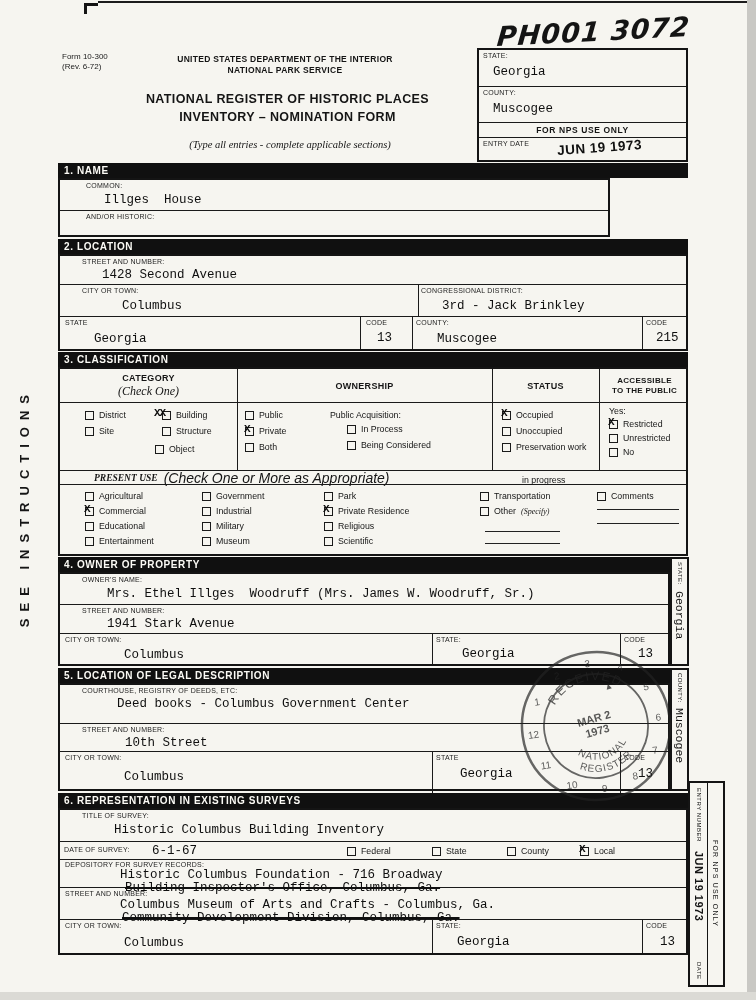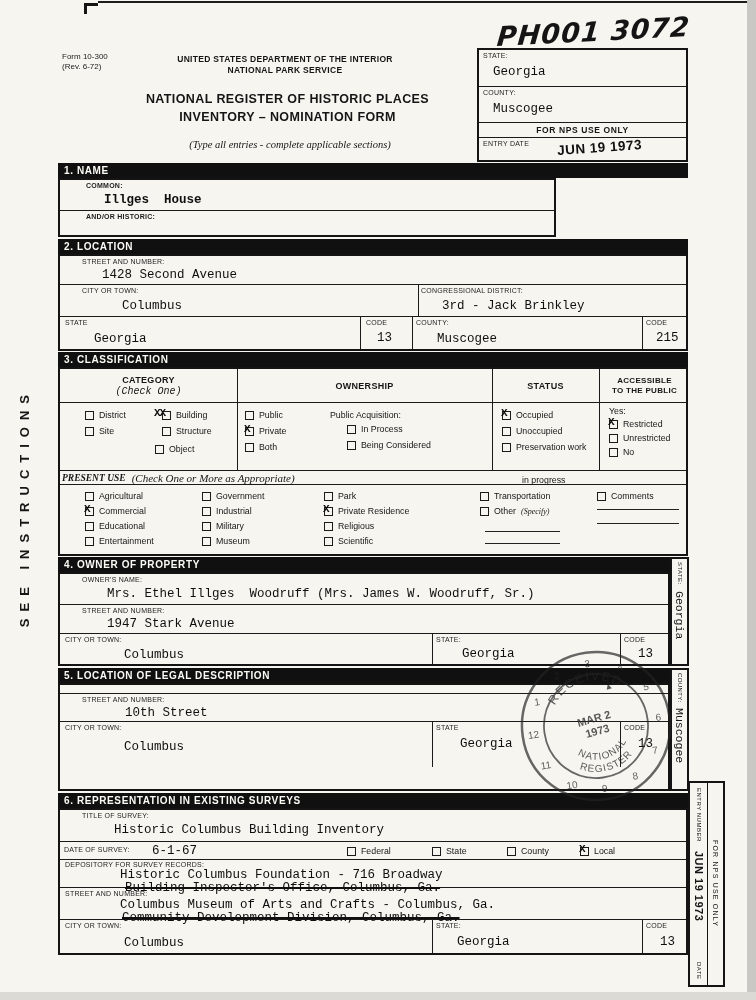--- a/index.html
+++ b/index.html
@@ -31,34 +31,34 @@
 
   .bar { background:#101010; color:#fbfaf5; font-weight:bold; font-size:10px; letter-spacing:.6px;
          height:15px; line-height:15px; padding-left:6px; }
   .sbox { border:2px solid #141414; }
   .srow { position:relative; }
   .vline { position:absolute; top:0; bottom:0; width:1px; background:#1a1a1a; }
   .blank { position:absolute; border-bottom:1.2px solid #222; }
 
   .hcell { position:absolute; top:0; bottom:0; display:flex; flex-direction:column; align-items:center; justify-content:center; gap:1px; }
   .hmain { font-weight:bold; font-size:9px; letter-spacing:.3px; }
-  .hsub  { font-family:Liberation Mono, monospace; font-style:italic; font-size:10px; }
+  .hsub  { font-family:Liberation Serif, serif; font-style:italic; font-size:12px; }
 
   .cb  { position:absolute; display:flex; align-items:center; gap:5px; white-space:nowrap; }
   .box { width:9px; height:9px; border:1.3px solid #1a1a1a; position:relative; flex:none; }
   .mark{ position:absolute; left:-2px; top:-5px; font-family:"Liberation Mono",monospace; font-weight:bold;
          font-size:11px; letter-spacing:-1px; color:#0c0c0c; }
   .cbl { font-size:8.8px; }
   .cbl2{ position:absolute; font-size:8.8px; }
   .sub { font-family:"Liberation Serif",serif; font-style:italic; font-size:8px; }
   .cbt { position:absolute; font-size:8.8px; white-space:nowrap;text-align:center; }
 
-  .puband { display:flex; align-items:center; gap:6px; padding-left:2px; }
+  .puband { display:flex; align-items:center; gap:6px; padding-left:34px; }
   .pulabel{ font-family:"Liberation Serif",serif; font-style:italic; font-weight:bold; font-size:9.5px; }
-  .pusub  { font-family:Liberation Serif, serif; font-style:italic; font-size:11px; }
+  .pusub  { font-family:Liberation Sans, sans-serif; font-style:italic; font-size:14px; }
 
   .vdown { writing-mode:vertical-rl; }
   .vup   { writing-mode:vertical-rl; transform:rotate(180deg); }
   .seeinstr { display:flex; align-items:center; justify-content:center; font-weight:bold;
               font-size:13px; letter-spacing:7px; color:#161616; }
   .strip { border:2px solid #141414; display:flex; flex-direction:column; align-items:center; background:#f6f5f0; }
   .strip .sl { font-size:6px; letter-spacing:.4px; margin-top:3px; }
   .strip .sv { font-family:"Liberation Mono",monospace; font-size:11.5px; margin-top:6px; }
 
   .s6margin { border:2px solid #141414; display:flex; background:#f6f5f0; }
@@ -114,21 +114,21 @@
       <span class="flabel">ENTRY DATE</span>
       <span class="datestamp" style="left:78px;top:2px;">JUN 19 1973</span>
     </div>
   </div>
 
   <div class="abs seeinstr" style="left:6px;top:360px;width:36px;height:295px;">
     <span class="vup">SEE INSTRUCTIONS</span>
   </div>
 
   <div class="abs bar" style="left:58px;top:163px;width:630px;">1. NAME</div>
-  <div class="abs sbox" style="left:58px;top:178px;width:498px;height:59px;font-weight:bold;">
+  <div class="abs sbox" style="left:58px;top:178px;width:552px;height:59px;">
     <div class="srow" style="height:30px;">
       <div class="flabel" style="left:26px;">COMMON:</div>
       <div class="fvalue" style="left:44px;top:13px;">Illges  House</div>
     </div>
     <div class="srow bt" style="height:25px;">
       <div class="flabel" style="left:26px;">AND/OR HISTORIC:</div>
     </div>
   </div>
 
   <div class="abs bar" style="left:58px;top:239px;width:630px;">2. LOCATION</div>
@@ -400,40 +400,44 @@
   </div>
 
   <div class="abs bar" style="left:58px;top:557px;width:612px;">4. OWNER OF PROPERTY</div>
   <div class="abs sbox" style="left:58px;top:572px;width:612px;height:94px;">
     <div class="srow" style="height:30px;">
       <div class="flabel" style="left:22px;">OWNER'S NAME:</div>
       <div class="fvalue" style="left:47px;top:13px;">Mrs. Ethel Illges  Woodruff (Mrs. James W. Woodruff, Sr.)</div>
     </div>
     <div class="srow bt" style="height:29px;">
       <div class="flabel" style="left:22px;">STREET AND NUMBER:</div>
-      <div class="fvalue" style="left:47px;top:12px;">1947 Stark Avenue</div>
+      <div class="fvalue" style="left:47px;top:12px;">1941 Stark Avenue</div>
     </div>
     <div class="srow bt" style="height:31px;">
       <div class="vline" style="left:372px;"></div>
       <div class="vline" style="left:560px;"></div>
       <div class="flabel" style="left:5px;">CITY OR TOWN:</div>
       <div class="fvalue" style="left:64px;top:14px;">Columbus</div>
       <div class="flabel" style="left:376px;">STATE:</div>
       <div class="fvalue" style="left:402px;top:13px;">Georgia</div>
       <div class="flabel" style="left:564px;">CODE</div>
       <div class="fvalue" style="left:578px;top:13px;">13</div>
     </div>
   </div>
   <div class="abs strip" style="left:670px;top:557px;width:19px;height:109px;">
     <span class="sl vdown">STATE:</span>
     <span class="sv vdown">Georgia</span>
   </div>
 
   <div class="abs bar" style="left:58px;top:668px;width:612px;">5. LOCATION OF LEGAL DESCRIPTION</div>
   <div class="abs sbox" style="left:58px;top:683px;width:612px;height:108px;">
+    <div class="srow" style="height:30px;">
+      <div class="flabel" style="left:22px;">COURTHOUSE, REGISTRY OF DEEDS, ETC:</div>
+      <div class="fvalue" style="left:57px;top:12px;">Deed books - Columbus Government Center</div>
+    </div>
     <div class="srow bt" style="height:28px;margin-top:8px;">
       <div class="flabel" style="left:22px;">STREET AND NUMBER:</div>
       <div class="fvalue" style="left:65px;top:12px;">10th Street</div>
     </div>
     <div class="srow bt" style="height:46px;">
       <div class="vline" style="left:372px;"></div>
       <div class="vline" style="left:560px;"></div>
       <div class="flabel" style="left:5px;">CITY OR TOWN:</div>
       <div class="fvalue" style="left:64px;top:18px;">Columbus</div>
       <div class="flabel" style="left:376px;">STATE</div>

